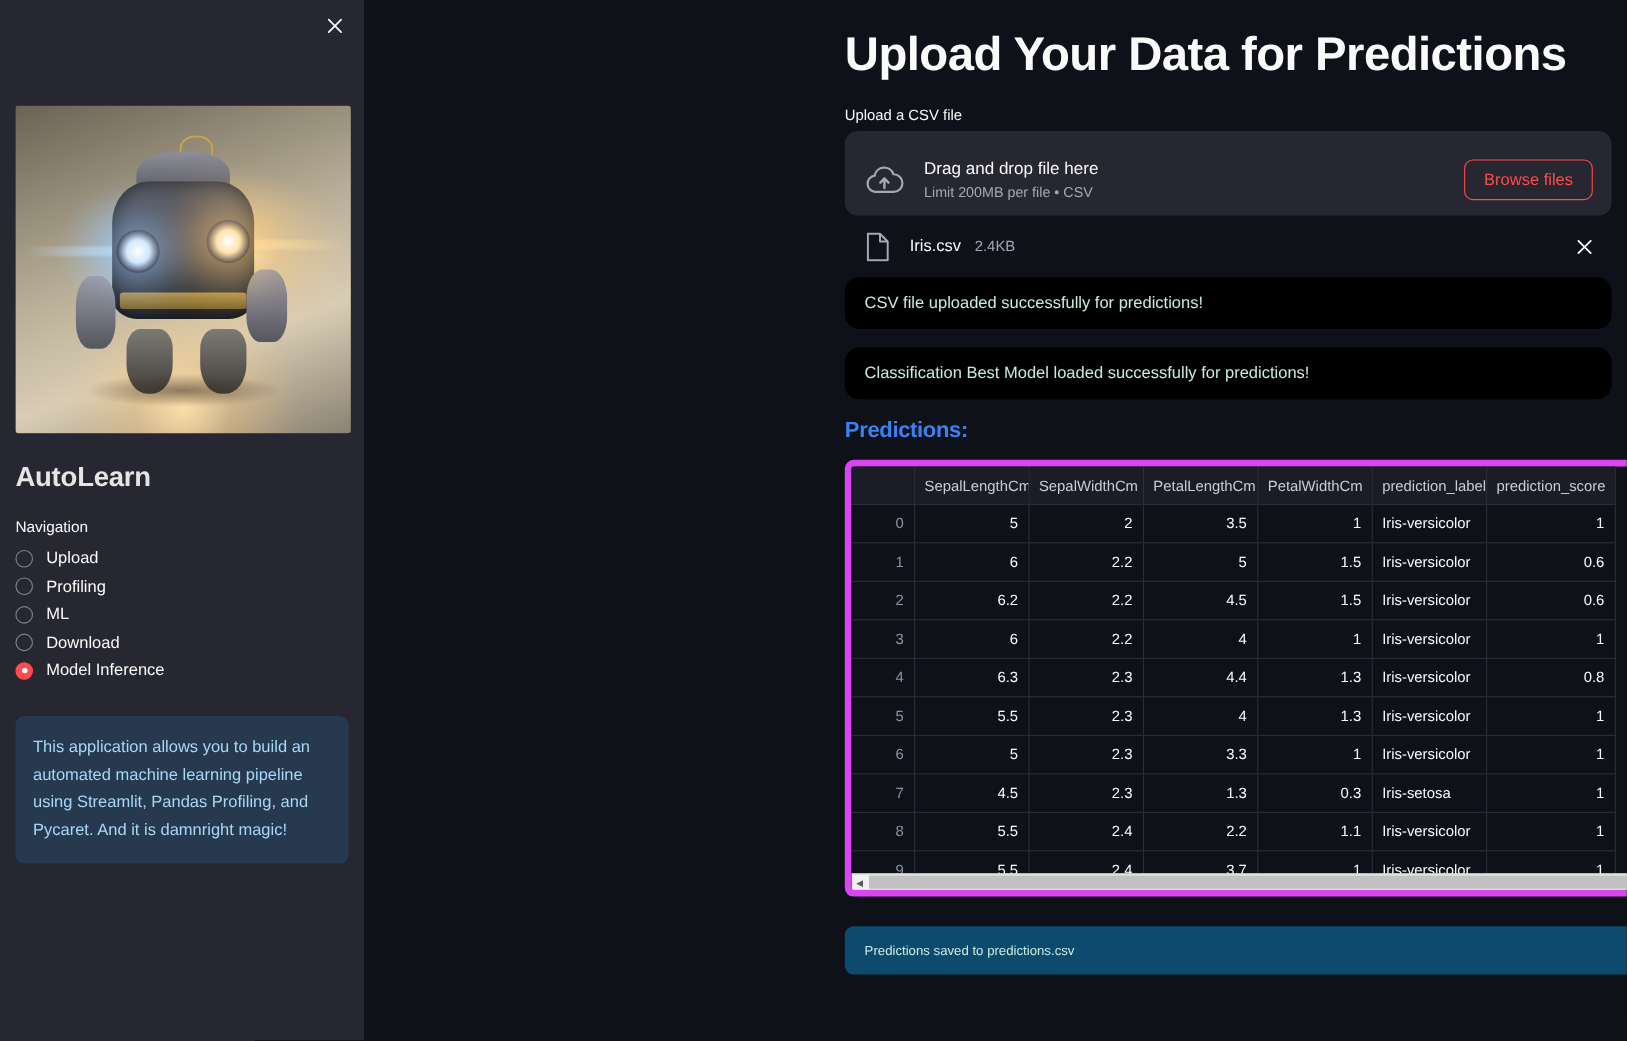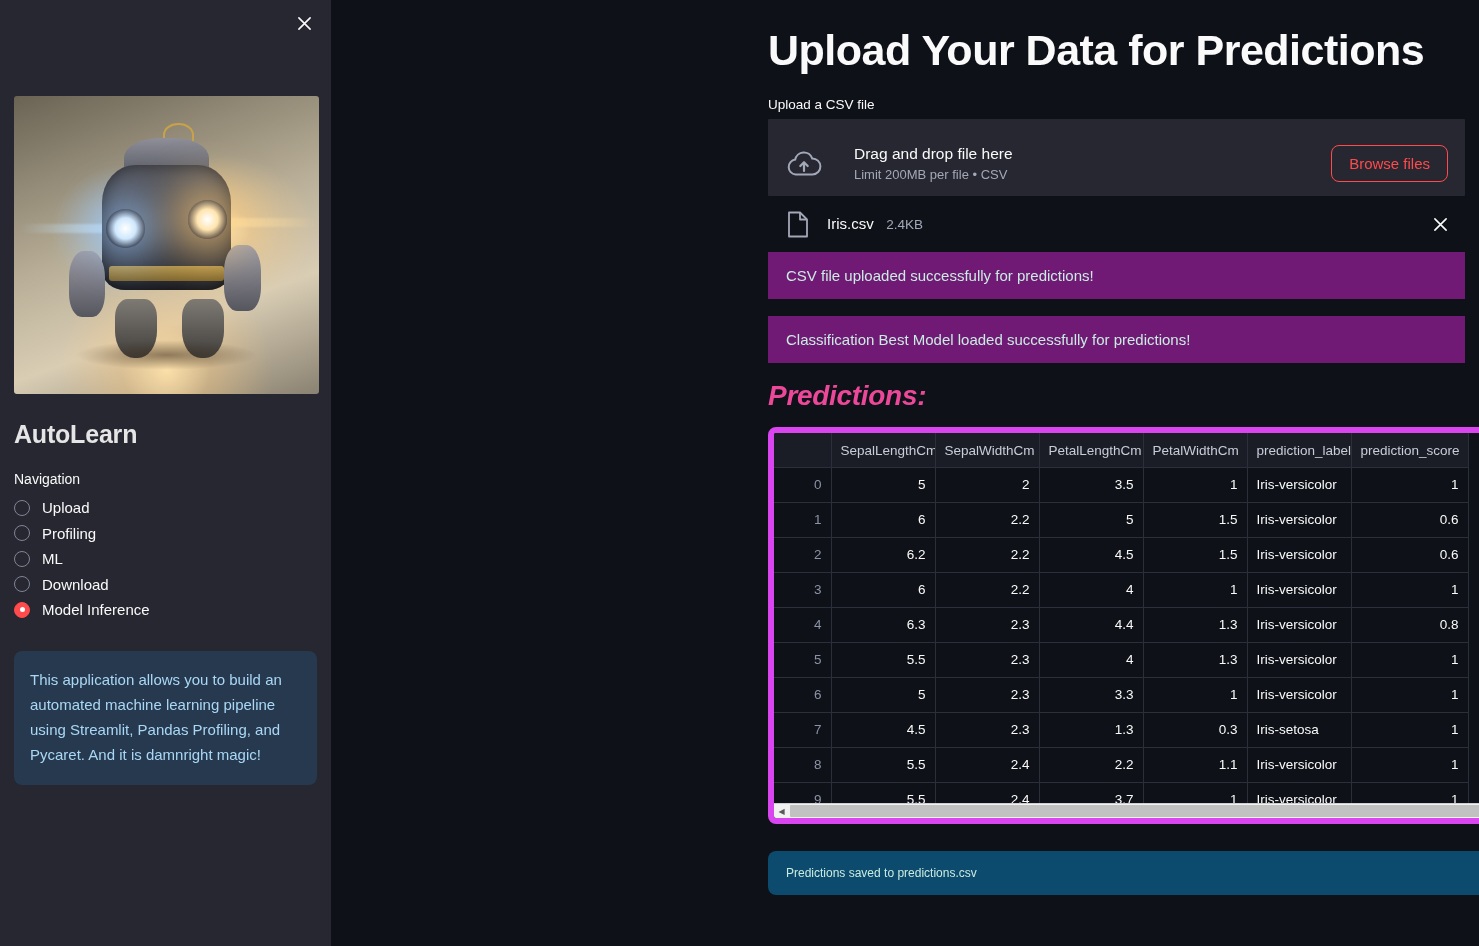--- a/index.html
+++ b/index.html
@@ -149,25 +149,25 @@
   .page-title {
     font-size: 43px; font-weight: bold; color: #fafafa;
     letter-spacing: -.5px; line-height: 1.15;
     margin-bottom: 22px;
   }
   .uploader-label {
     font-size: 13.5px; color: #fafafa; margin-bottom: 7px;
   }
   .dropzone {
     background: #262730;
-    border-radius: 1px;
+    border-radius: 12px;
     height: 77px;
     display: flex; align-items: center;
     padding: 12px 17px 0 18px;
-    gap: 32px;
+    gap: 18px;
   }
   .cloud-icon { flex: 0 0 auto; color: #a3a8b8; display: flex; align-items: center; }
   .dz-text { flex: 1; }
   .dz-title { font-size: 15.5px; color: #fafafa; line-height: 22px; }
   .dz-sub { font-size: 13px; color: #a3a8b8; line-height: 19px; }
   .browse-btn {
     border: 1px solid #ff4b4b; color: #ff4b4b;
     background: transparent;
     border-radius: 8px;
     padding: 9px 17px;
@@ -179,30 +179,30 @@
     display: flex; align-items: center;
     height: 56px; padding: 0 17px 0 19px; gap: 18px;
   }
   .file-icon { color: #a3a8b8; display: flex; align-items: center; }
   .file-name { font-size: 15px; color: #fafafa; }
   .file-size { font-size: 13.5px; color: #a3a8b8; margin-left: 8px; }
   .file-spacer { flex: 1; }
   .file-x { color: #fafafa; cursor: pointer; display: flex; align-items: center; }
 
   .alert-success {
-    background: #701a75;
-    border-radius: 0;
+    background: #000000;
+    border-radius: 13px;
     padding: 15px 18px;
     color: #c9ece0;
     font-size: 15px;
     margin-bottom: 17px;
   }
   .section-title {
-    font-size: 28px; font-weight: bold; color: #ec4899;
-    margin: 14px 0 15px 0; letter-spacing: -.3px; font-style: italic;
+    font-size: 20px; font-weight: bold; color: #3b82f6;
+    margin: 14px 0 15px 0; letter-spacing: -.3px;
   }
 
   
   .table-wrap {
     border: 6px solid #d946ef;
     border-radius: 8px;
     width: 796px;
     height: 397px;
     overflow: hidden;
     position: relative;

